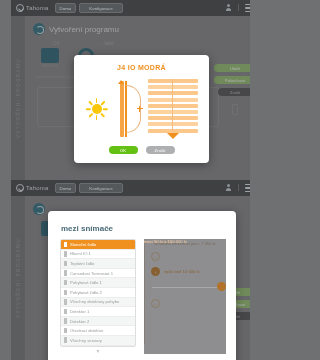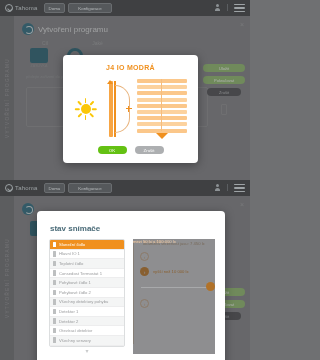--- a/index.html
+++ b/index.html
@@ -5,21 +5,21 @@
   * { box-sizing: border-box; margin: 0; padding: 0; }
   html, body {
     width: 250px; height: 360px;
     background: #6f7072;
     font-family: "Liberation Sans", sans-serif;
     overflow: hidden;
   }
   .screen { position: relative; width: 250px; height: 360px; background: #6e6f71; }
 
   
-  .window { position: absolute; left: 0; width: 250px; background: #6a6b6d; overflow: hidden; }
+  .window { position: absolute; left: 11px; width: 250px; background: #6a6b6d; overflow: hidden; }
   .win-top { top: 0; height: 180px; }
   .win-bottom { top: 180px; height: 180px; }
 
   .topbar {
     position: relative; height: 16px; width: 100%;
     background: #3f4042; display: flex; align-items: center; padding: 0 5px;
   }
   .brand { display: flex; align-items: center; gap: 2px; }
   .brand-mark {
     width: 8px; height: 8px; border-radius: 50%;
@@ -378,21 +378,21 @@
         <div class="right-rail" style="top:92px">
           <div class="rail-btn green">Uložit</div>
           <div class="rail-btn green">Pokračovat</div>
           <div class="rail-btn dark">Zrušit</div>
         </div>
       </div>
 
       <div class="dim"></div>
 
       <div class="modal modal-bottom">
-        <div class="modal-title-left">stav snímače</div>
+        <div class="modal-title-left">mezi snímače</div>
 
         <div class="sensor-body">
           <div>
             <div class="sensor-list">
               <div class="s-item sel">
                 <span class="s-ico"></span>
                 <span>Sluneční čidlo</span>
               </div>
               <div class="s-item">
                 <span class="s-ico"></span>

